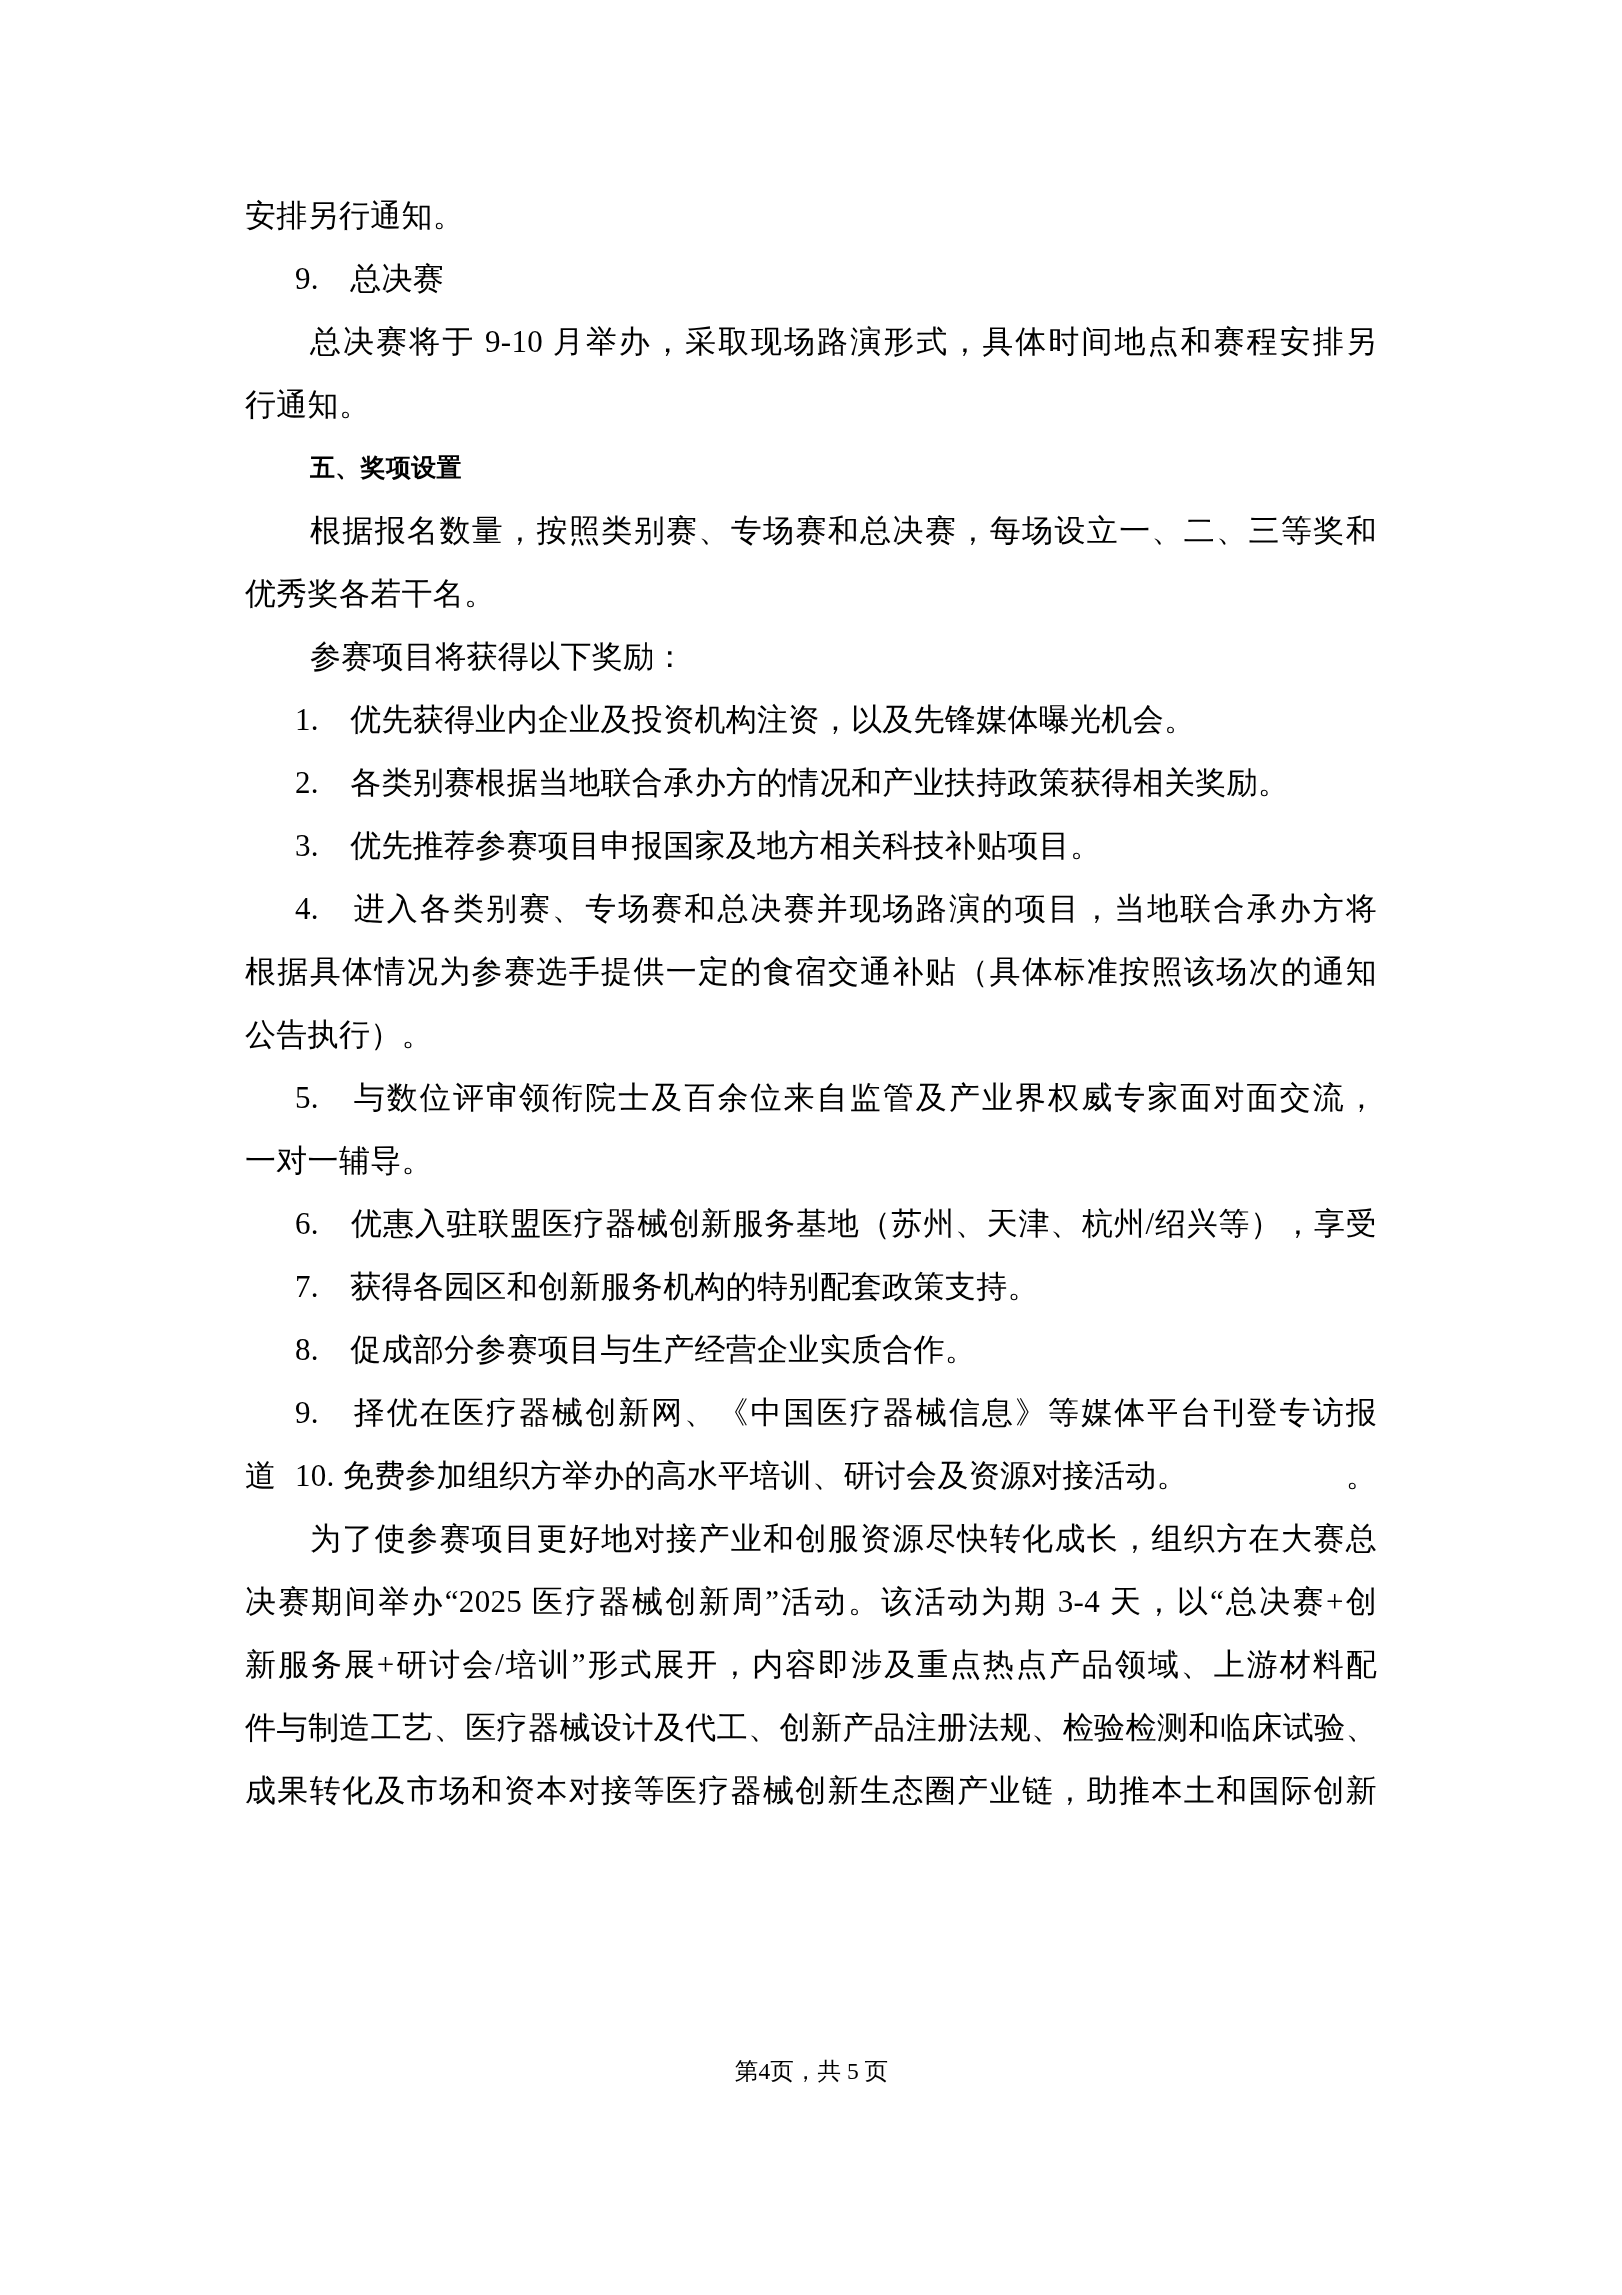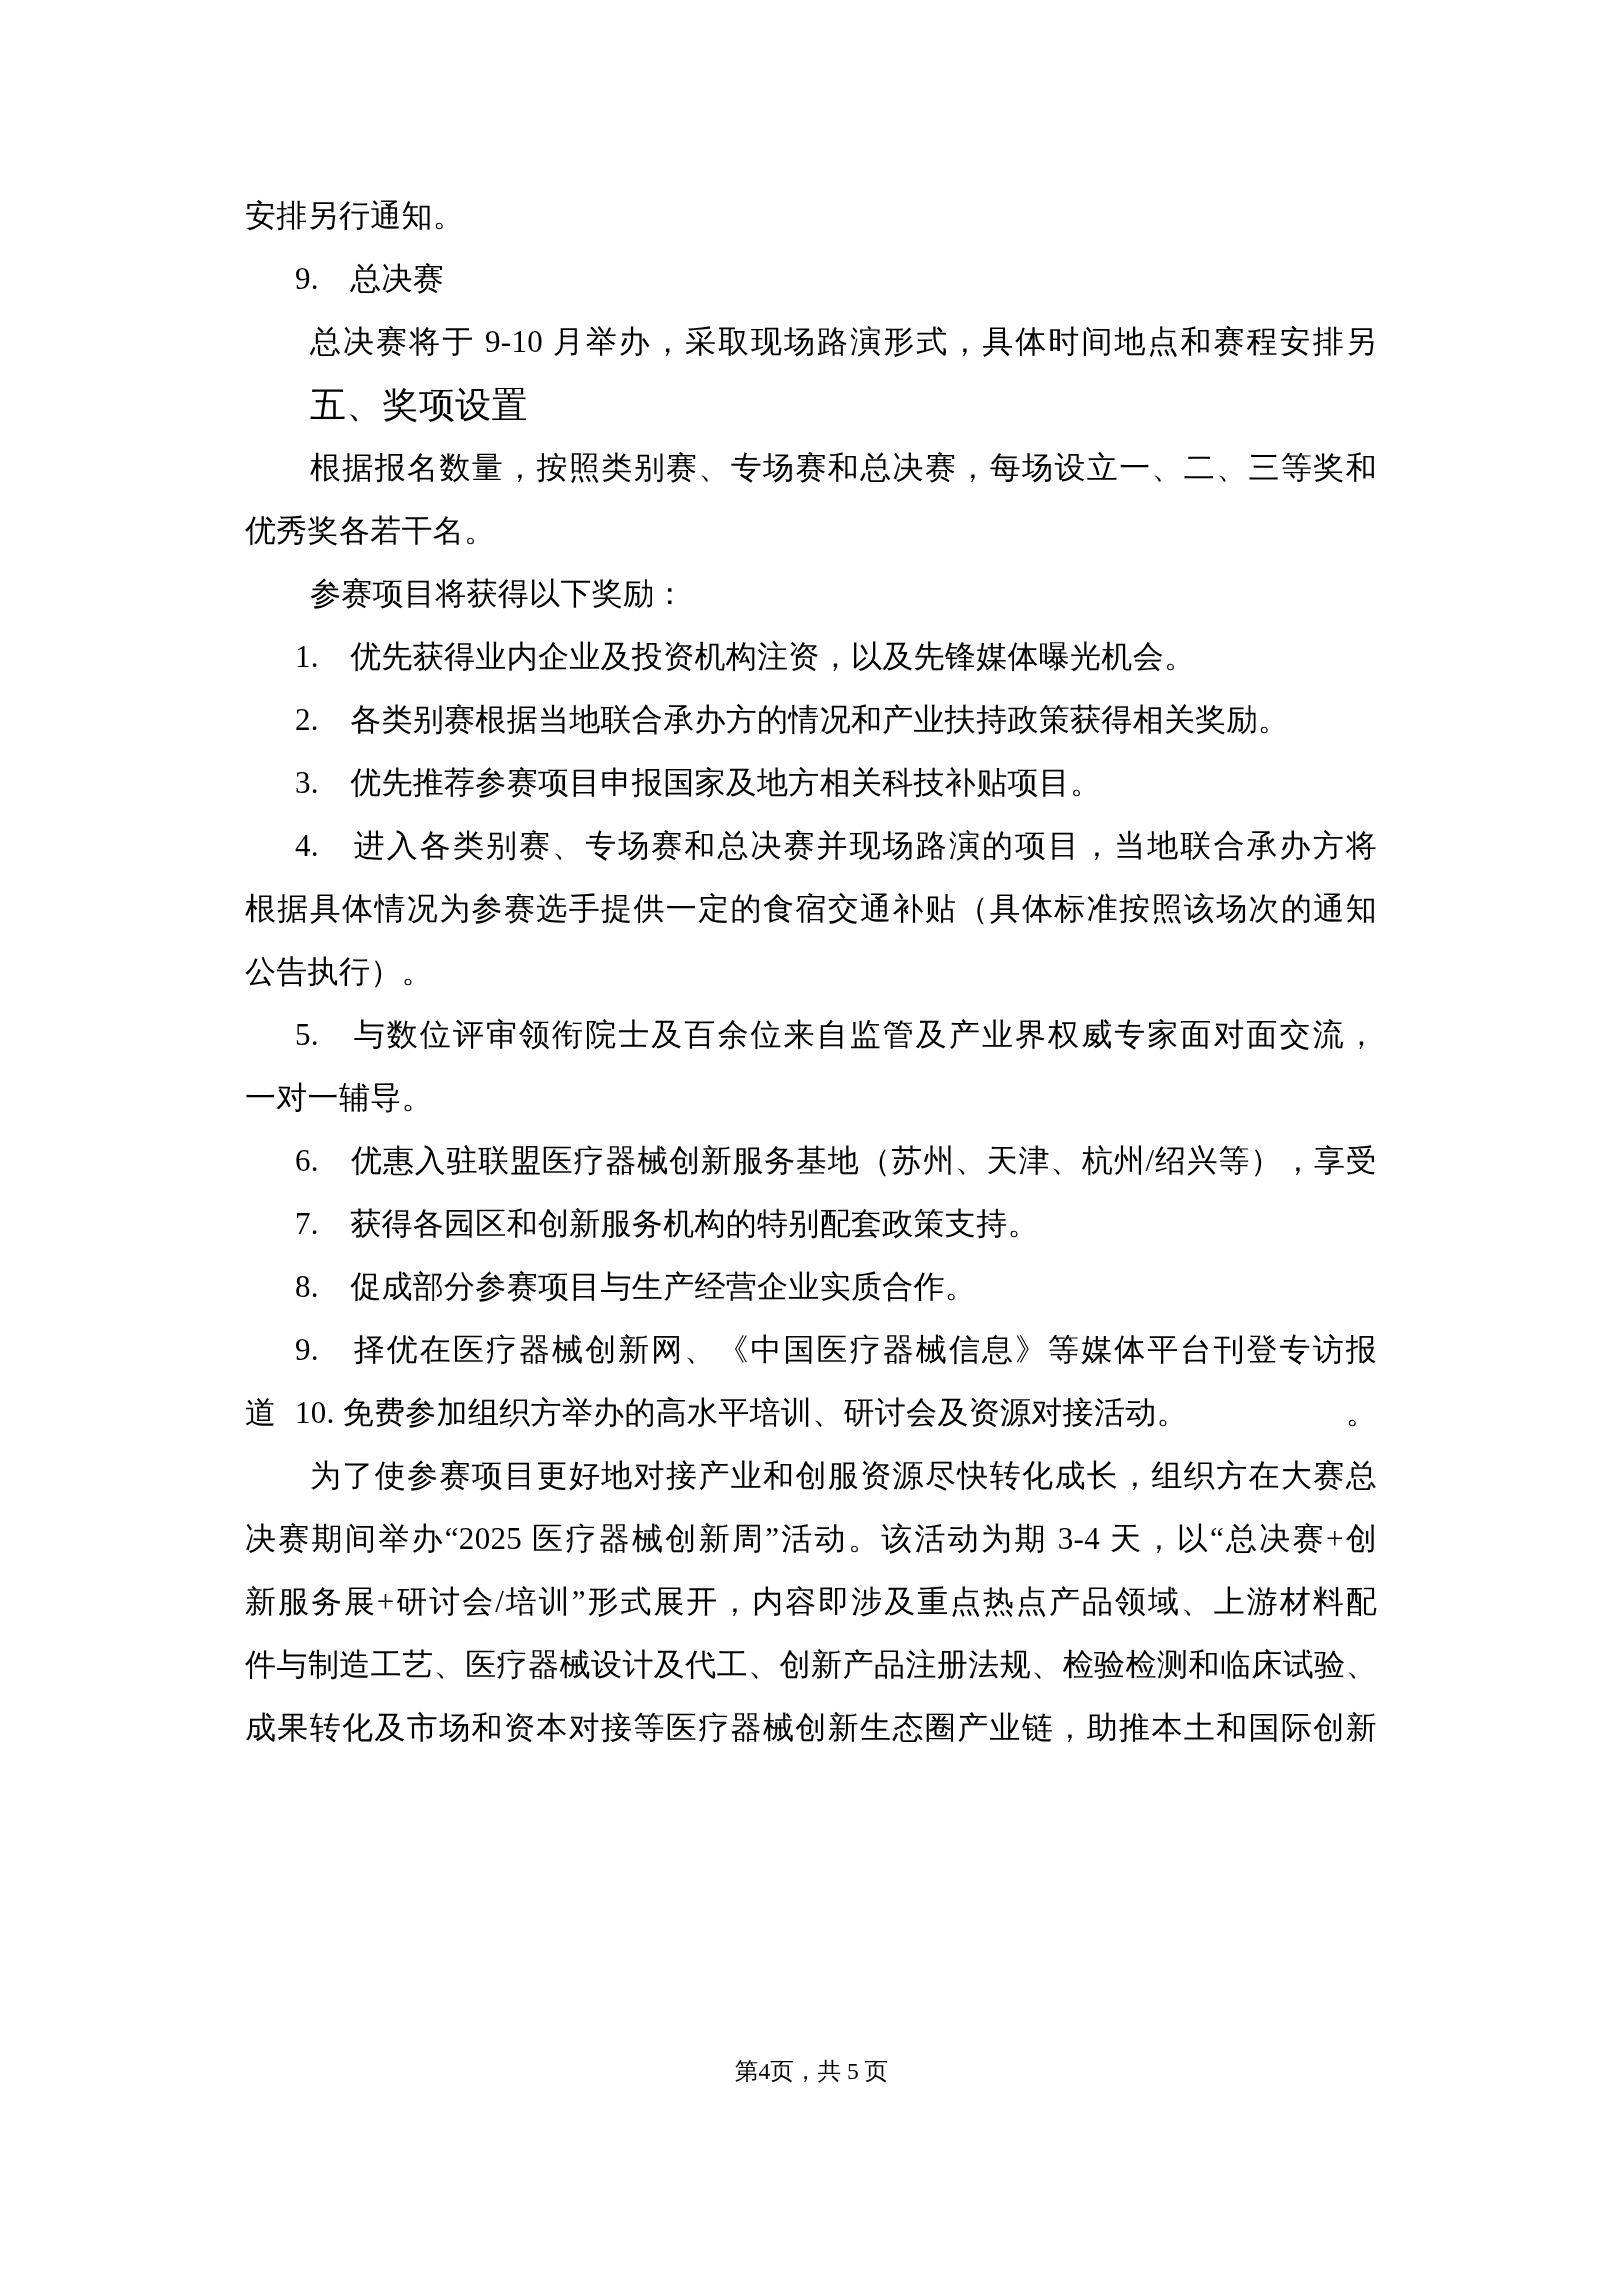--- a/index.html
+++ b/index.html
@@ -36,22 +36,22 @@
   }
   .para {
     text-indent: 65px;
   }
   .list {
     text-indent: 50px;
   }
   .heading {
     text-indent: 65px;
     font-family: "Liberation Sans", "DejaVu Sans", sans-serif;
-    font-weight: 400;
-    font-size: 36px;
+    font-weight: 700;
+    font-size: 25px;
   }
   .justify {
     text-align: justify;
     text-align-last: justify;
   }
   .footer {
     position: absolute;
     top: 2040px;
     left: 0;
     width: 100%;
@@ -64,20 +64,21 @@
   }
 </style>
 </head>
 <body>
 
 <div class="page">
   <div class="content">
       <div class="line cont">安排另行通知。</div>
       <div class="line list">9.　总决赛</div>
       <div class="line para justify">总决赛将于 9-10 月举办，采取现场路演形式，具体时间地点和赛程安排另</div>
+      <div class="line cont">行通知。</div>
       <div class="line heading">五、奖项设置</div>
       <div class="line para justify">根据报名数量，按照类别赛、专场赛和总决赛，每场设立一、二、三等奖和</div>
       <div class="line cont">优秀奖各若干名。</div>
       <div class="line para">参赛项目将获得以下奖励：</div>
       <div class="line list">1.　优先获得业内企业及投资机构注资，以及先锋媒体曝光机会。</div>
       <div class="line list">2.　各类别赛根据当地联合承办方的情况和产业扶持政策获得相关奖励。</div>
       <div class="line list">3.　优先推荐参赛项目申报国家及地方相关科技补贴项目。</div>
       <div class="line list justify">4.　进入各类别赛、专场赛和总决赛并现场路演的项目，当地联合承办方将</div>
       <div class="line cont justify">根据具体情况为参赛选手提供一定的食宿交通补贴（具体标准按照该场次的通知</div>
       <div class="line cont">公告执行）。</div>

